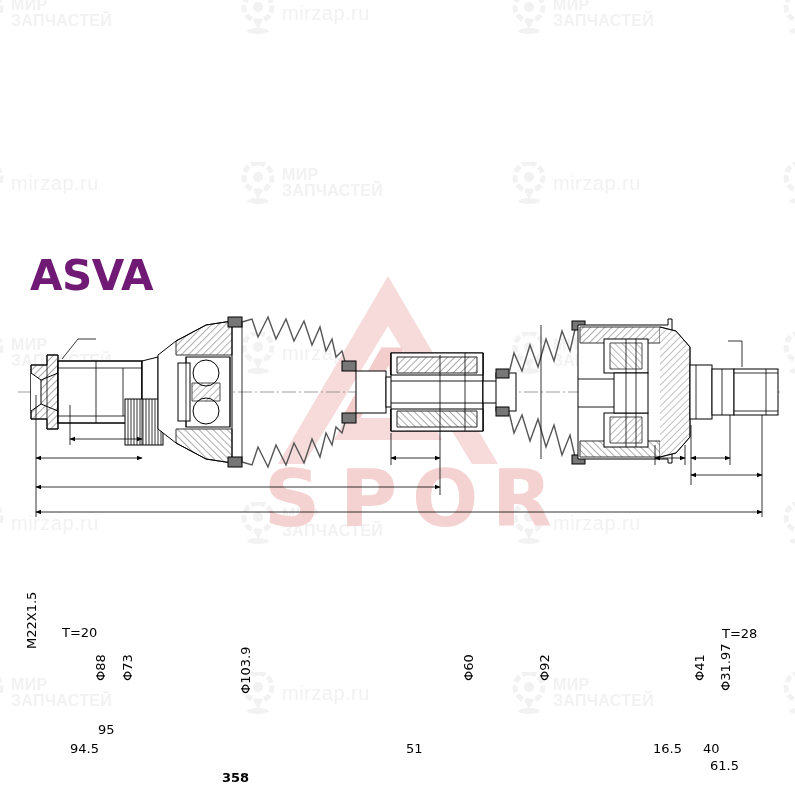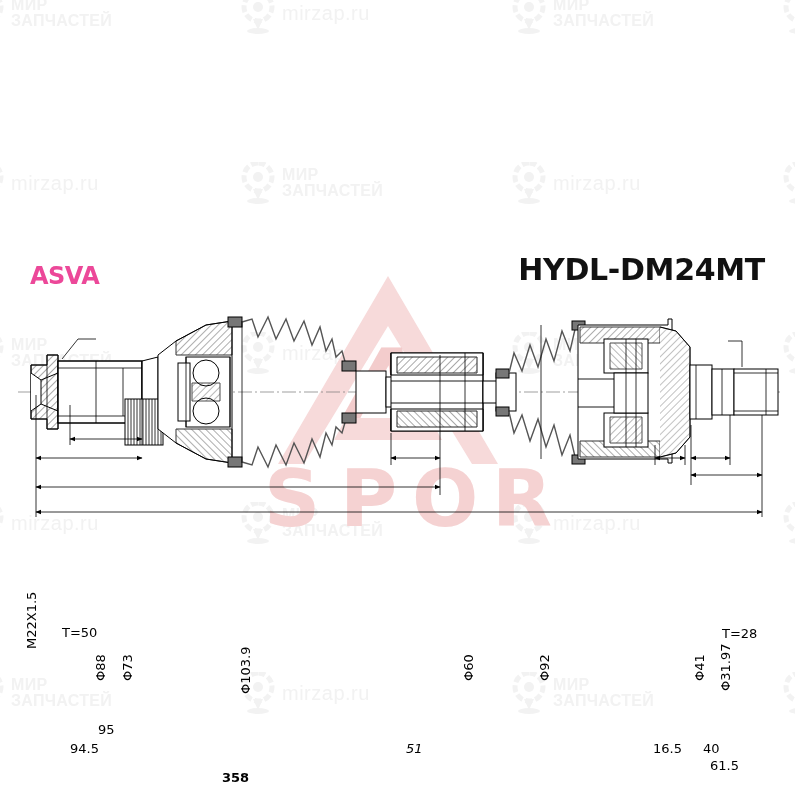--- a/index.html
+++ b/index.html
@@ -53,25 +53,25 @@
 
   
   #header {
     position: absolute;
     left: 0; top: 250px;
     width: 795px; height: 48px;
     z-index: 6;
   }
   #brand-logo {
     position: absolute;
-    left: 30px; top: 12px;
-    font-size: 24px;
+    left: 30px; top: 1px;
+    font-size: 42px;
     font-weight: bold;
     letter-spacing: -0.5px;
-    color: #ec4899;
+    color: #701a75;
     font-family: "DejaVu Sans", sans-serif;
   }
   #part-number {
     position: absolute;
     right: 30px; top: 2px;
     font-size: 30px;
     font-weight: bold;
     letter-spacing: -0.3px;
     color: #111111;
     font-family: "DejaVu Sans", sans-serif;
@@ -347,21 +347,20 @@
         <text x="28" y="258">S</text>
         <text x="104" y="258">P</text>
         <text x="176" y="258">O</text>
         <text x="256" y="258">R</text>
       </g>
     </svg>
   </div>
 
   <div id="header">
     <div id="brand-logo">ASVA</div>
-    <div id="part-number">HYDL-DM24MT</div>
   </div>
 
   <div id="drawing-layer">
     <svg viewBox="0 0 795 240" width="795" height="240" aria-hidden="true">
       <defs>
         <pattern id="hatchR" width="5" height="5" patternTransform="rotate(45)" patternUnits="userSpaceOnUse">
           <line x1="0" y1="0" x2="0" y2="5" stroke="#000" stroke-width="0.8"></line>
         </pattern>
         <pattern id="hatchL" width="5" height="5" patternTransform="rotate(-45)" patternUnits="userSpaceOnUse">
           <line x1="0" y1="0" x2="0" y2="5" stroke="#000" stroke-width="0.8"></line>
@@ -569,34 +568,34 @@
 
         <line x1="62" y1="64" x2="78" y2="44"></line>
         <line x1="78" y1="44" x2="96" y2="44"></line>
         <line x1="742" y1="72" x2="742" y2="46"></line>
         <line x1="742" y1="46" x2="728" y2="46"></line>
       </g>
     </svg>
 
     
     <div class="dimtext vert" style="left:24px; top:354px;">M22X1.5</div>
-    <div class="dimtext" style="left:62px; top:330px;">T=50</div>
+    <div class="dimtext" style="left:62px; top:330px;">T=20</div>
     <div class="dimtext" style="left:722px; top:331px;text-align:center;">T=28</div>
 
     <div class="dimtext vert" style="left:93px;  top:386px;">Φ88</div>
     <div class="dimtext vert" style="left:120px; top:386px;">Φ73</div>
     <div class="dimtext vert" style="left:238px; top:399px;">Φ103.9</div>
     <div class="dimtext vert" style="left:461px; top:386px;">Φ60</div>
     <div class="dimtext vert" style="left:537px; top:386px;">Φ92</div>
     <div class="dimtext vert" style="left:692px; top:386px;">Φ41</div>
     <div class="dimtext vert" style="left:718px; top:396px;">Φ31.97</div>
 
     <div class="dimtext" style="left:98px;  top:427px;">95</div>
     <div class="dimtext" style="left:70px;  top:446px;">94.5</div>
-    <div class="dimtext" style="left:406px; top:446px;font-style:italic;">51</div>
+    <div class="dimtext" style="left:406px; top:446px;">51</div>
     <div class="dimtext" style="left:653px; top:446px;">16.5</div>
     <div class="dimtext" style="left:703px; top:446px;">40</div>
     <div class="dimtext" style="left:710px; top:463px;text-align:center;">61.5</div>
     <div class="dimtext" style="left:222px; top:475px;font-weight:bold;">358</div>
     
   </div>
 
 </div>
 
 </body></html>

